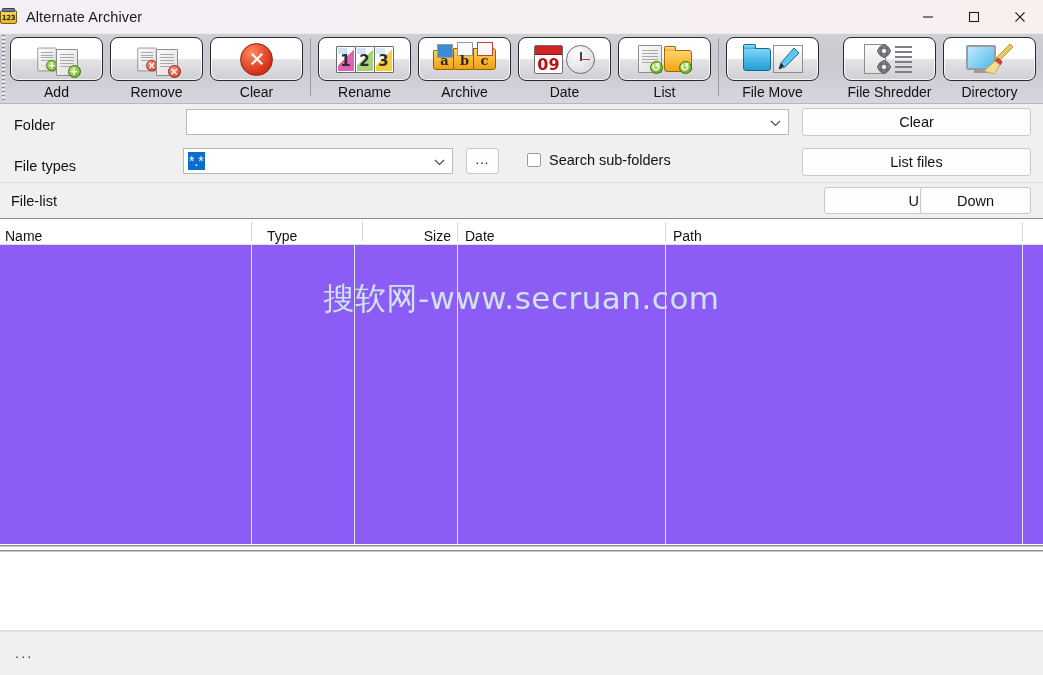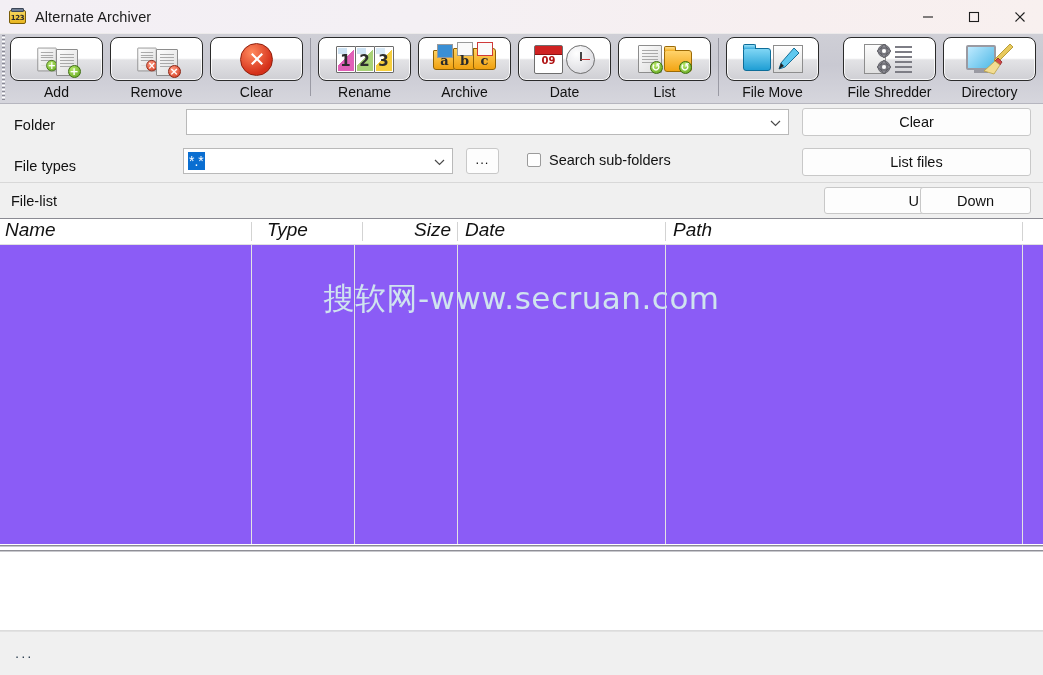--- a/index.html
+++ b/index.html
@@ -23,21 +23,21 @@
     position: relative;
     height: 33px;
     min-height: 33px;
     background: linear-gradient(to right, #f3eff4 0%, #f4f0f4 40%, #f7eff0 75%, #f8f0ef 100%);
     display: flex;
     align-items: center;
     border-bottom: 1px solid #eceaea;
   }
   .app-icon {
     width: 17px; height: 17px;
-    margin-left: 9px; margin-right: 9px;
+    margin-right: 9px;
     position: relative;
     flex: 0 0 auto;
   }
   .app-icon .ic-body {
     position: absolute; left: 0; top: 2px;
     width: 17px; height: 14px;
     background: linear-gradient(#f6d860, #e8b51f);
     border: 1px solid #7a5d07;
     border-radius: 2px;
     box-sizing: border-box;
@@ -287,24 +287,23 @@
 
   
   .tablehdr {
     height: 25px; min-height: 25px;
     background: #ffffff;
     position: relative;
     border-bottom: 1px solid #e0e0e0;
   }
   .th {
     position: absolute; top: 0; height: 25px;
-    font-size: 19px; color: #111;
-    display: flex; align-items: flex-start;
-    box-sizing: border-box;
-    font-style: italic;
+    font-size: 14px; color: #111;
+    display: flex; align-items: flex-end;
+    box-sizing: border-box;
   }
   .th .divider {
     position: absolute; right: 0; top: 3px; bottom: 3px;
     width: 1px; background: #d3d3d3;
   }
 
   
   .listbody {
     flex: 1 1 auto;
     background: #8b5cf6;
@@ -482,21 +481,21 @@
         </div>
       </div>
       <div class="tb-label">Archive</div>
     </div>
 
     <div class="tb-btn" style="margin-left:7px;">
       <div class="tb-face" style="width:93px;">
         <div class="tb-icons">
           <div style="width:29px;height:29px;background:#fff;border:1px solid #6e6e6e;border-radius:2px;box-sizing:border-box;position:relative;">
             <div style="position:absolute;left:0;right:0;top:0;height:8px;background:#cf2222;border-bottom:1px solid #8e1212;"></div>
-            <div style="position:absolute;left:0;right:0;top:9px;text-align:center;font-size:10px;font-weight:bold;font-family:'DejaVu Sans',sans-serif;color:#b01414;">09</div>
+            <div style="position:absolute;left:0;right:0;top:9px;text-align:center;font-size:16px;font-weight:bold;font-family:'DejaVu Sans',sans-serif;color:#b01414;">09</div>
           </div>
           <div style="width:29px;height:29px;margin-left:3px;border-radius:50%;background:radial-gradient(circle at 35% 28%,#ffffff,#d2d2d8);border:1px solid #6e6e6e;box-sizing:border-box;position:relative;">
             <div style="position:absolute;left:13px;top:6px;width:1.5px;height:9px;background:#444;"></div>
             <div style="position:absolute;left:14px;top:13px;width:9px;height:1.5px;background:#c33;"></div>
           </div>
         </div>
       </div>
       <div class="tb-label">Date</div>
     </div>
 

